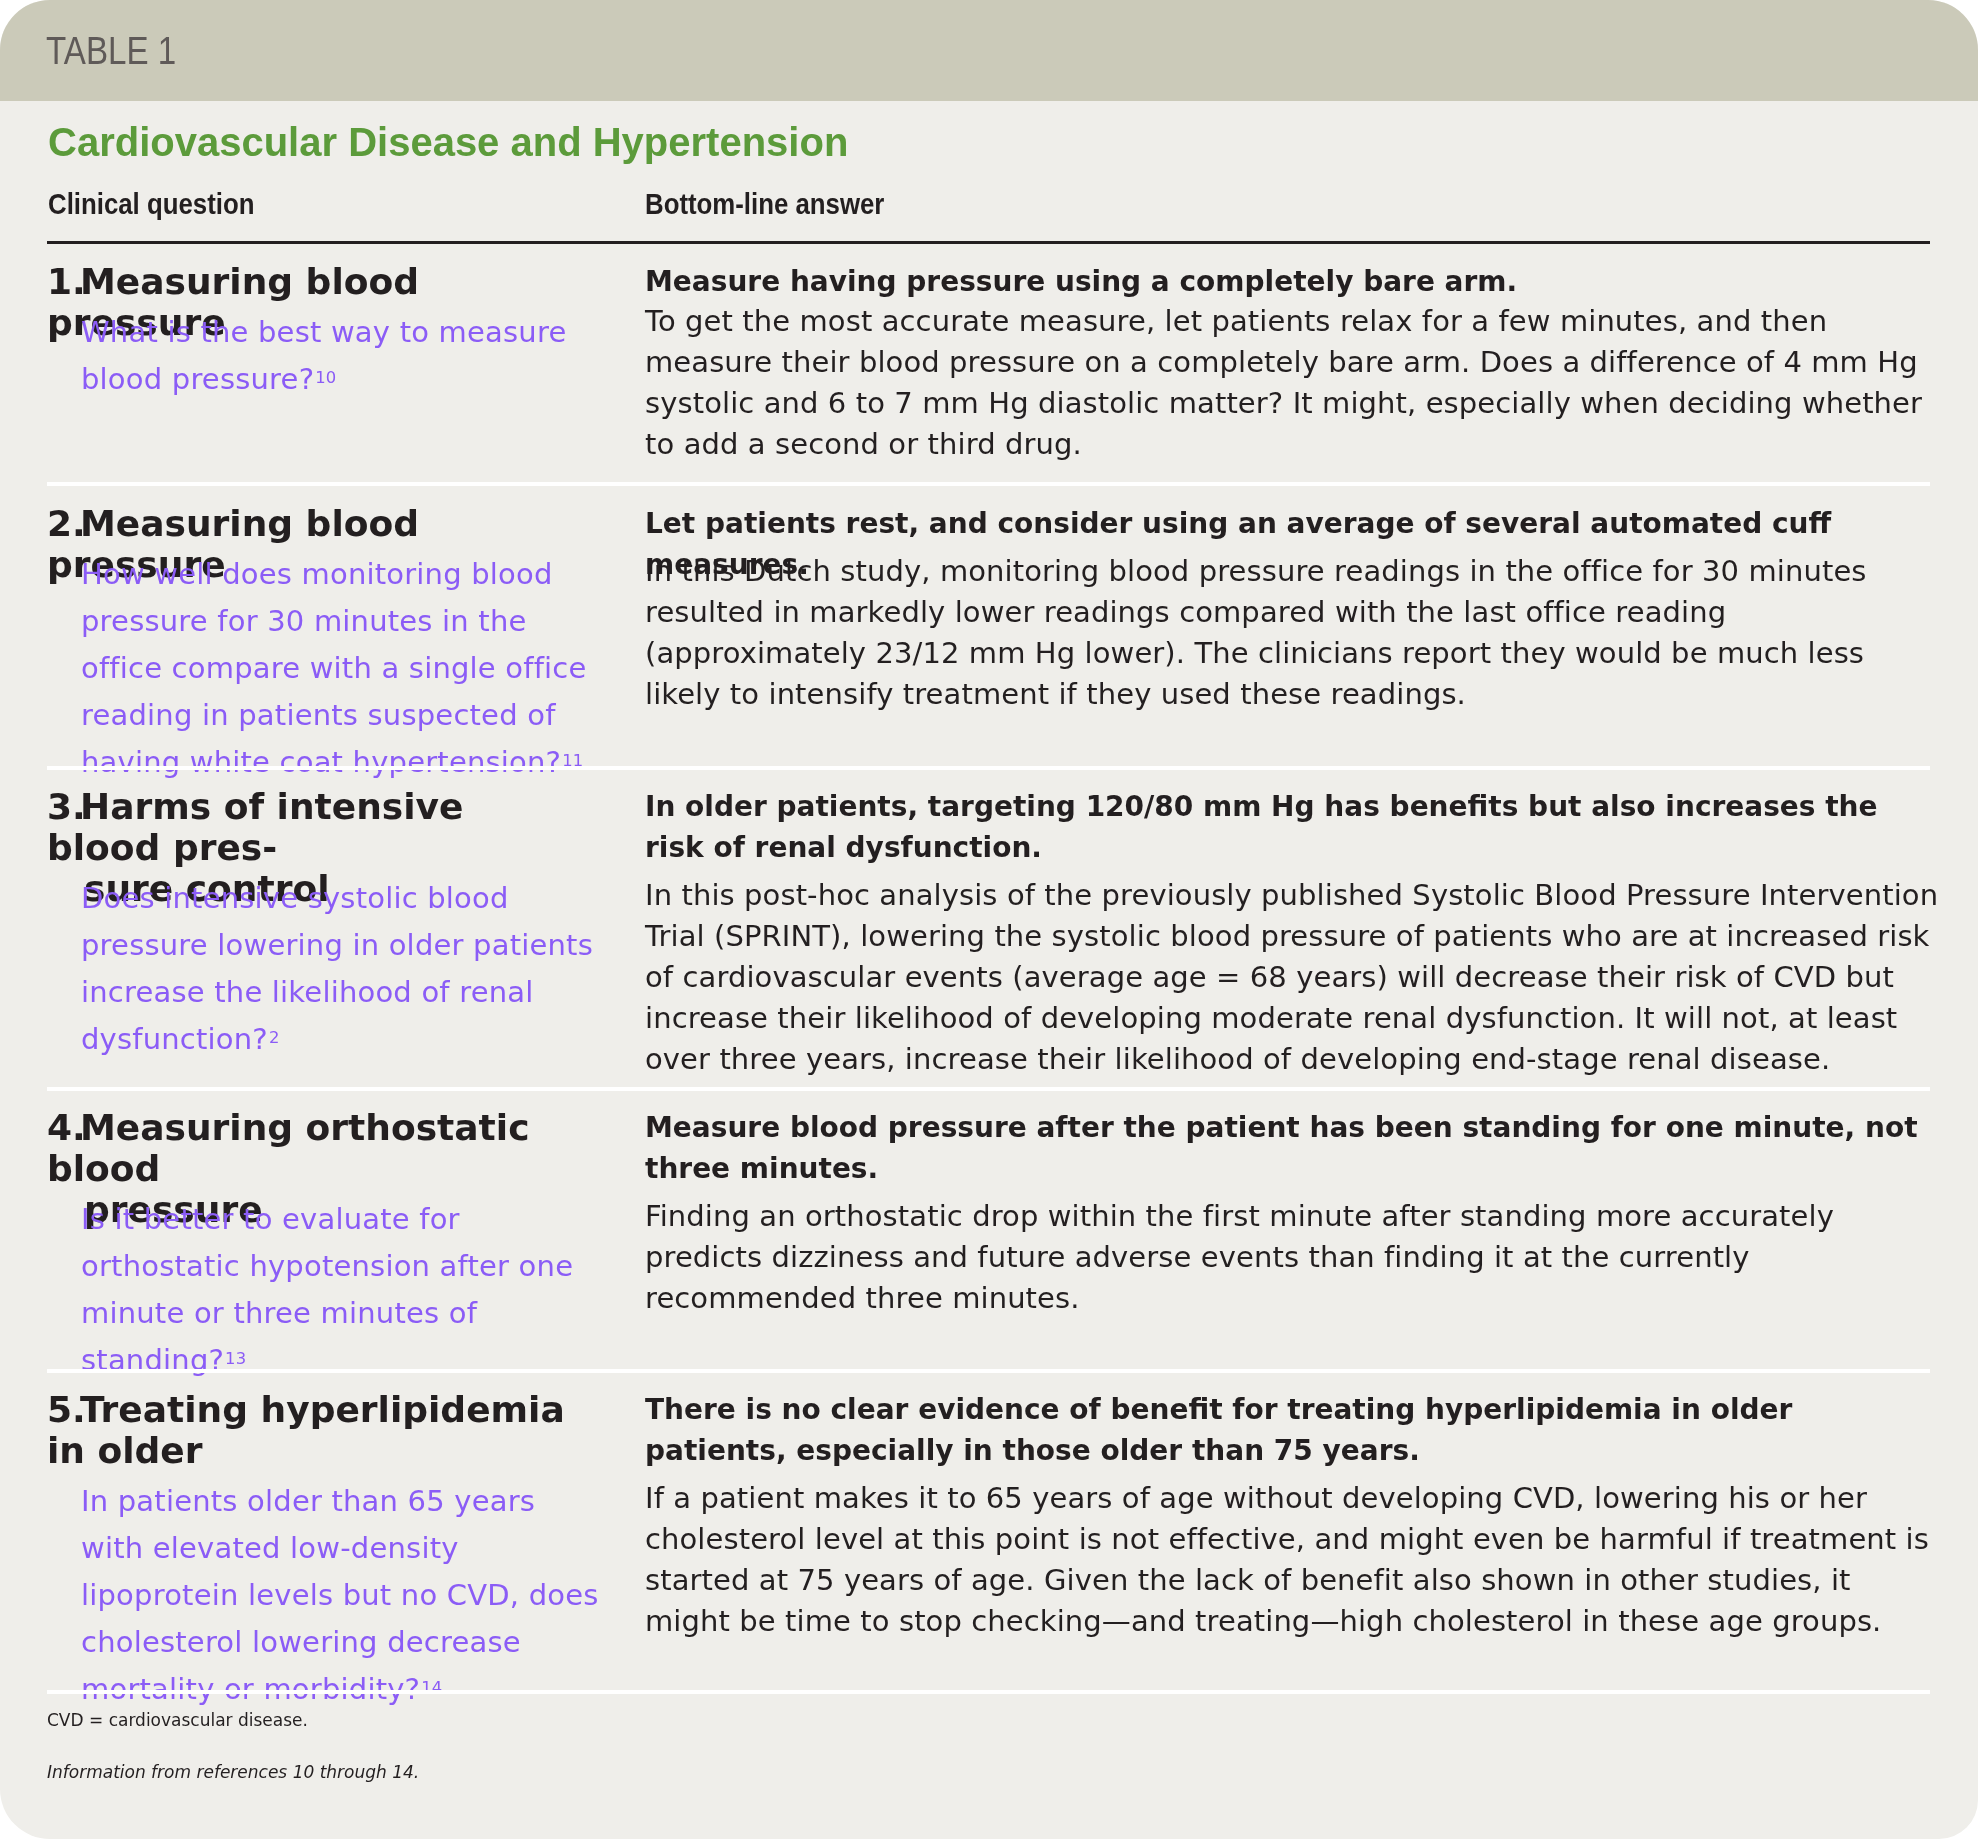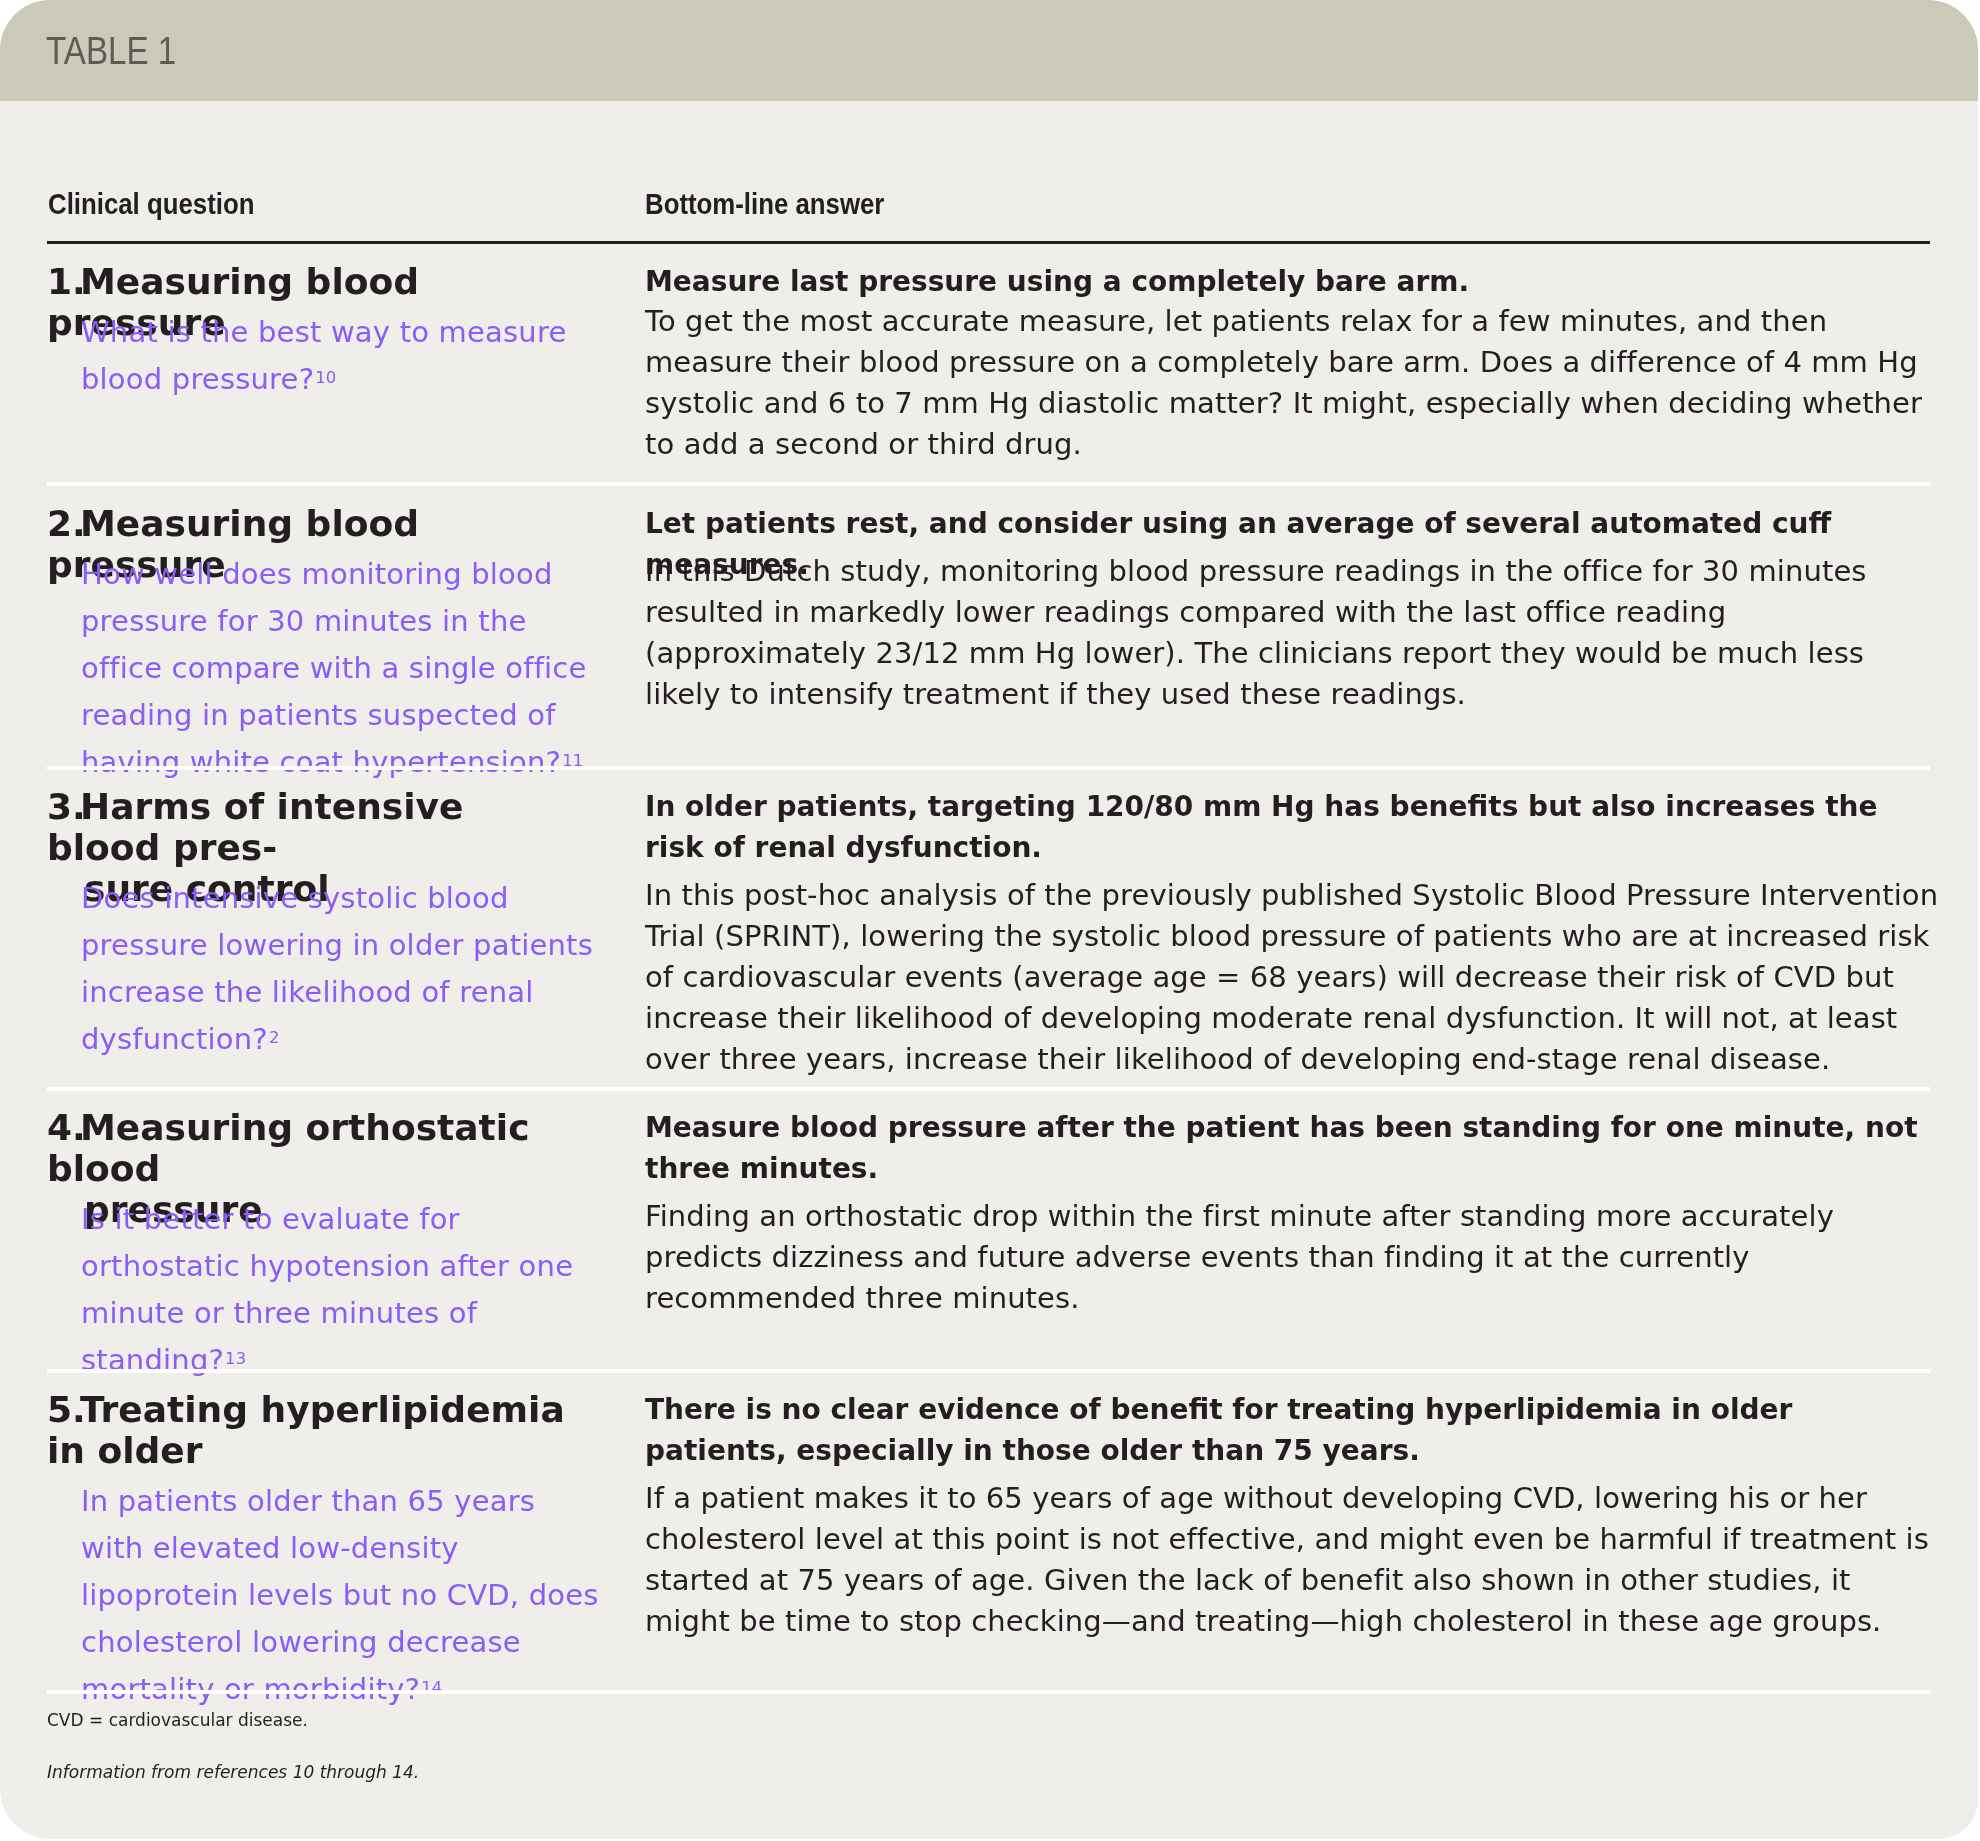--- a/index.html
+++ b/index.html
@@ -22,29 +22,30 @@
   .fn { position:absolute; left:47px; font-size:17px; color:#231f20; }
   .fn.it { font-style:italic; }
 </style>
 </head>
 <body>
 
 <div class="card">
   <div class="band">
     <div class="table-label">TABLE 1</div>
   </div>
+  <div class="title">Cardiovascular Disease and Hypertension</div>
 
   <div class="colhead" style="left:48px;">Clinical question</div>
   <div class="colhead" style="left:645px;">Bottom-line answer</div>
   <div class="rule"></div>
 
   <div class="row" style="top:261px;">
     <div class="q-title"><span class="num">1.</span><span>Measuring blood pressure</span></div>
     <div class="q-body" style="top:48px;"><span>What is the best way to measure blood pressure?</span><sup>10</sup></div>
-    <div class="a-title">Measure last pressure using a completely bare arm.</div>
+    <div class="a-title">Measure having pressure using a completely bare arm.</div>
     <div class="a-body" style="top:40px;">To get the most accurate measure, let patients relax for a few minutes, and then measure their blood pressure on a completely bare arm. Does a difference of 4 mm Hg systolic and 6 to 7 mm Hg diastolic matter? It might, especially when deciding whether to add a second or third drug.</div>
   </div>
   <div class="sep" style="top:482px;"></div>
 
   <div class="row" style="top:503px;">
     <div class="q-title"><span class="num">2.</span><span>Measuring blood pressure</span></div>
     <div class="q-body" style="top:48px;"><span>How well does monitoring blood pressure for 30 minutes in the office compare with a single office reading in patients suspected of having white coat hypertension?</span><sup>11</sup></div>
     <div class="a-title">Let patients rest, and consider using an average of several automated cuff measures.</div>
     <div class="a-body" style="top:48px;">In this Dutch study, monitoring blood pressure readings in the office for 30 minutes resulted in markedly lower readings compared with the last office reading (approximately 23/12 mm Hg lower). The clinicians report they would be much less likely to intensify treatment if they used these readings.</div>
   </div>

